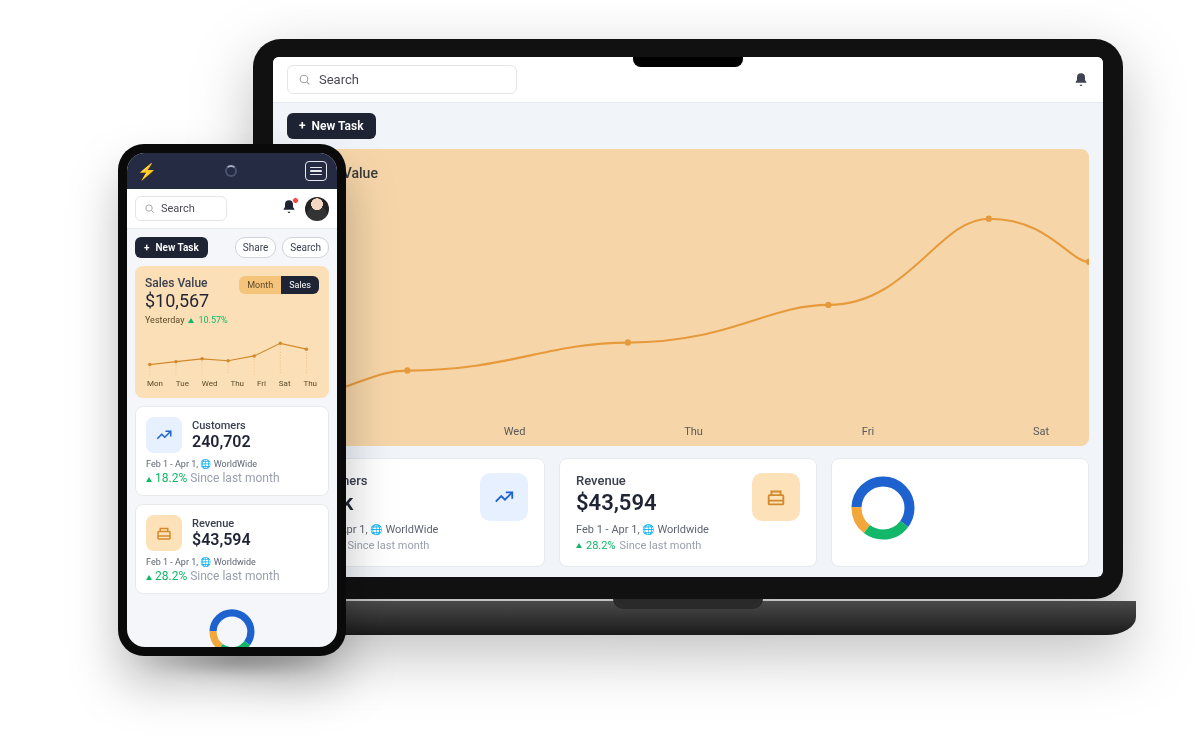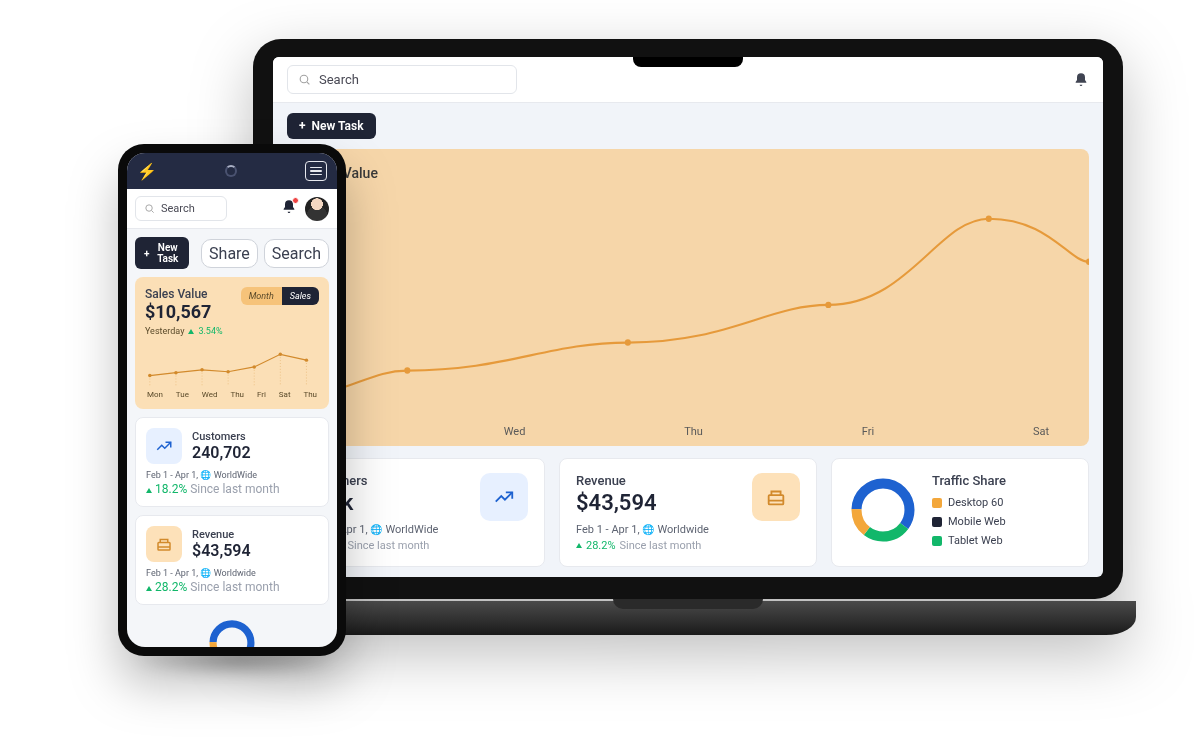--- a/index.html
+++ b/index.html
@@ -78,30 +78,30 @@
   .p-header{ height:40px; background:#fff; display:flex; align-items:center; padding:0 8px; gap:8px; border-bottom:1px solid #e7e9ee;}
   .p-search{ flex:1; display:flex; align-items:center; gap:6px; border:1px solid #e2e5ea; border-radius:6px; padding:5px 8px; font-size:11px; color:#4a4a55; max-width:92px; background:#fff;}
   .p-search svg{width:11px;height:11px;opacity:.5}
   .p-bell{ margin-left:auto; position:relative;}
   .p-bell svg{width:16px;height:16px;}
   .p-bell .dot{ position:absolute; top:-2px; right:-2px; width:7px;height:7px; background:#e44; border-radius:50%; border:1px solid #fff;}
   .p-avatar{ width:24px;height:24px; border-radius:50%; background:#222; display:inline-block; background-image: radial-gradient(circle at 50% 30%, #f3d7c2 28%, transparent 29%), radial-gradient(circle at 50% 80%, #333 45%, transparent 46%);}
 
   .p-toolbar{ display:flex; align-items:center; padding:8px; gap:6px;}
   .p-toolbar .spacer{flex:1}
-  .btn-outline{ background:#fff; border:1px solid #cfd3da; color:#3b4050; border-radius:10px; font-size:16px; padding:4px 7px;}
+  .btn-outline{ background:#fff; border:1px solid #cfd3da; color:#3b4050; border-radius:10px; font-size:10px; padding:4px 7px;}
   .p-toolbar .btn-dark{ font-size:10px; padding:5px 9px; border-radius:6px;}
 
   .p-card{ margin:0 8px 8px 8px; background:#fff; border:1px solid #e7e9ee; border-radius:8px; padding:10px;}
   .p-sales{ background:#fbdfb6; border:none;}
   .p-sales-head{display:flex; align-items:flex-start;}
   .p-sales-head .titles h5{font-size:12px; color:#3b4050; font-weight:500;}
-  .p-sales-head .titles .amount{font-size:18px; font-weight:700; color:#1f2435;}
+  .p-sales-head .titles .amount{font-size:18px; font-weight:400; color:#1f2435;}
   .toggle{ margin-left:auto; display:flex; border-radius:6px; overflow:hidden; font-size:9px;}
-  .toggle span{ padding:4px 8px;font-style:italic;}
+  .toggle span{ padding:4px 8px;}
   .toggle .a{ background:#f6c37a; color:#5a4a2a;}
   .toggle .b{ background:#1f2435; color:#fff;}
   .p-sales .yest{ font-size:9px; color:#5a4a2a; margin-top:4px; display:flex; gap:4px; align-items:center;}
   .p-sales .yest .pct{ color:#12b76a;}
   .p-sales svg.spark{ width:100%; height:48px; margin-top:4px;}
   .p-xaxis{ display:flex; justify-content:space-between; font-size:8px; color:#5a4a2a; padding:0 2px; margin-top:-2px;}
 
   .p-metric .row{display:flex; gap:10px; align-items:center;}
   .p-metric .iconbox{ width:36px;height:36px; border-radius:8px; display:flex; align-items:center;justify-content:center;}
   .p-metric .iconbox.blue{ background:#e7f0ff;}
@@ -210,37 +210,20 @@
         </div>
 
         <div class="d-card">
           <div class="traffic">
             <svg class="donut" viewBox="0 0 42 42">
               <circle cx="21" cy="21" r="15.9" fill="none" stroke="#eef0f4" stroke-width="6"></circle>
               <circle cx="21" cy="21" r="15.9" fill="none" stroke="#1e62d0" stroke-width="6" stroke-dasharray="60 40" stroke-dashoffset="25" transform="rotate(-90 21 21)"></circle>
               <circle cx="21" cy="21" r="15.9" fill="none" stroke="#12b76a" stroke-width="6" stroke-dasharray="25 75" stroke-dashoffset="-35" transform="rotate(-90 21 21)"></circle>
               <circle cx="21" cy="21" r="15.9" fill="none" stroke="#f3a73b" stroke-width="6" stroke-dasharray="15 85" stroke-dashoffset="-60" transform="rotate(-90 21 21)"></circle>
             </svg>
-            <div>
-              <h5 style="font-size:13px;font-weight:500;margin-bottom:8px">Traffic Share</h5>
-              <div class="traffic-list">
-                <div>
-                    <span class="sq" style="background:#f3a73b"></span>
-                    <span>Desktop 60</span>
-                  </div>
-                <div>
-                    <span class="sq" style="background:#1f2435"></span>
-                    <span>Mobile Web</span>
-                  </div>
-                <div>
-                    <span class="sq" style="background:#12b76a"></span>
-                    <span>Tablet Web</span>
-                  </div>
-              </div>
-            </div>
           </div>
         </div>
       </div>
 
     </div>
   </div>
   <div class="laptop-base"></div>
 </div>
 
 <div class="phone-shadow"></div>
@@ -291,21 +274,21 @@
           <div class="amount">$10,567</div>
         </div>
         <div class="toggle">
           <span class="a">Month</span>
           <span class="b">Sales</span>
         </div>
       </div>
       <div class="yest">
         <span>Yesterday</span>
         <span class="arrow-up"></span>
-        <span class="pct">3.54%</span>
+        <span class="pct">10.57%</span>
       </div>
       <svg class="spark" viewBox="0 0 180 48">
         <polyline points="5,36 32,33 59,30 86,32 113,27 140,14 167,20" fill="none" stroke="#d28a2c" stroke-width="1.2"></polyline>
         <g fill="#d28a2c">
             <circle cx="5" cy="36" r="1.8"></circle>
             <circle cx="32" cy="33" r="1.8"></circle>
             <circle cx="59" cy="30" r="1.8"></circle>
             <circle cx="86" cy="32" r="1.8"></circle>
             <circle cx="113" cy="27" r="1.8"></circle>
             <circle cx="140" cy="14" r="1.8"></circle>

